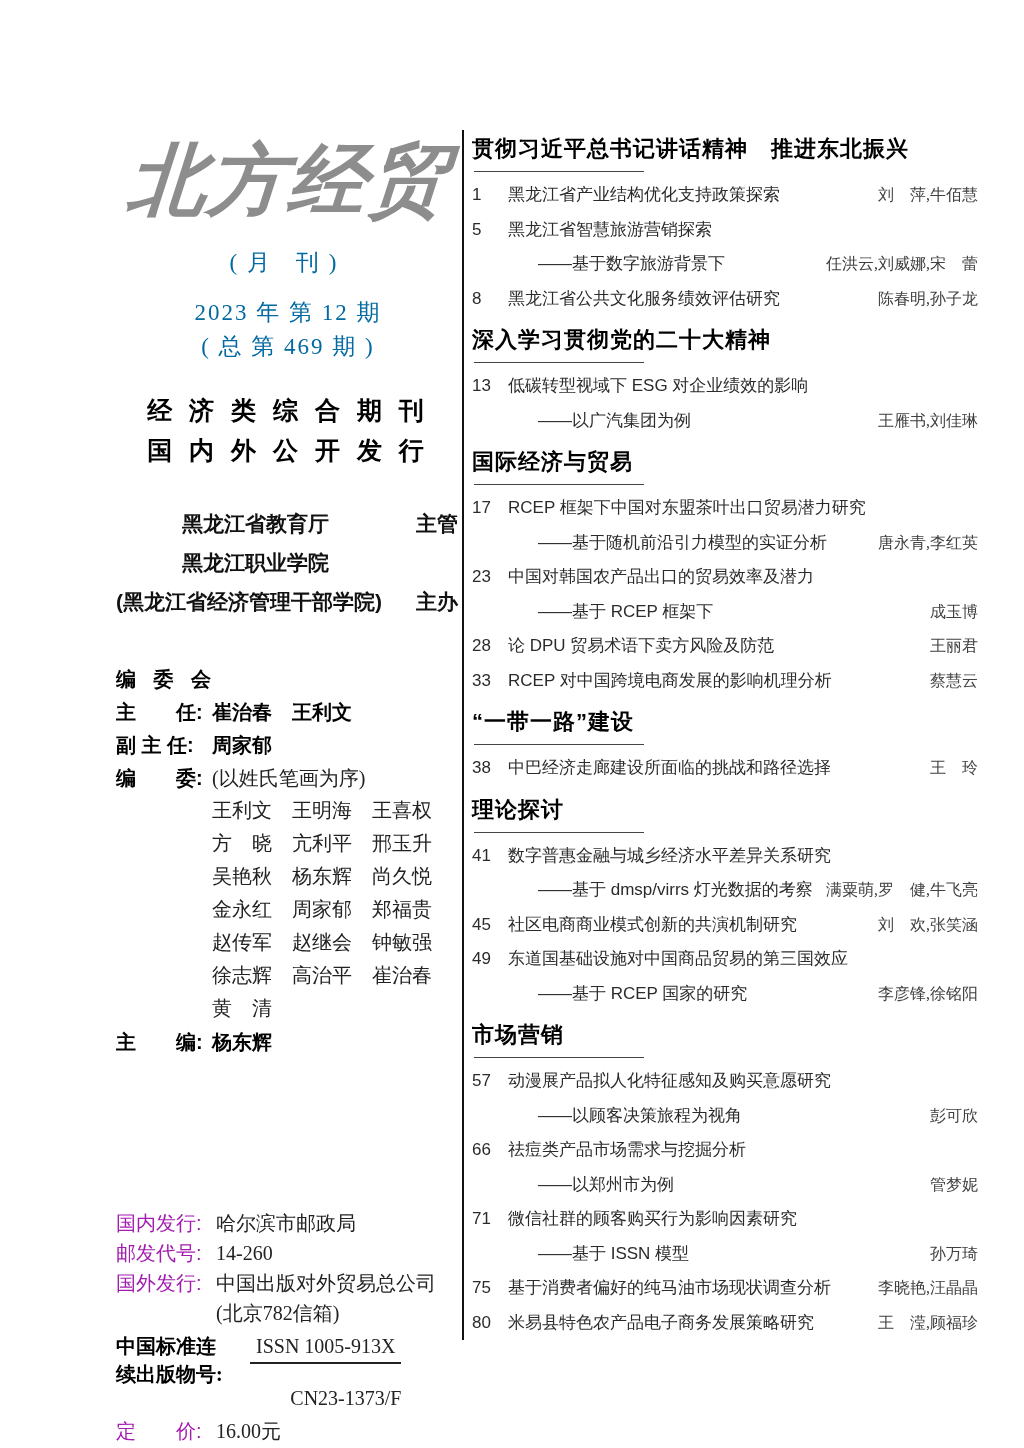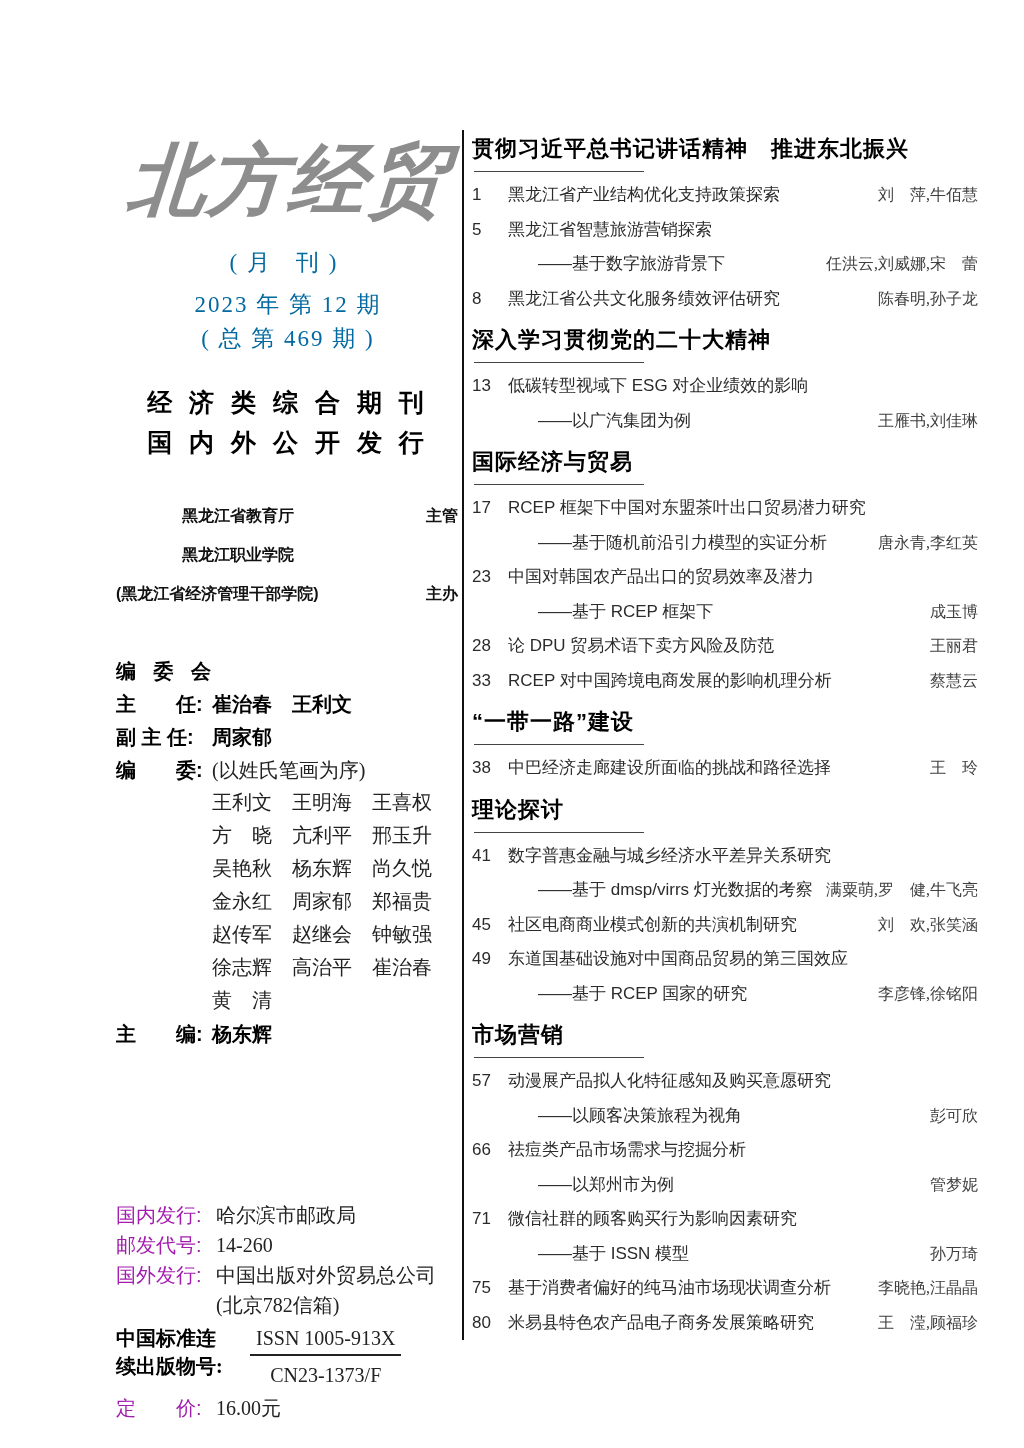--- a/index.html
+++ b/index.html
@@ -22,30 +22,30 @@
     font-size:78px; line-height:86px;
     color:#8d8d8d; letter-spacing:2px;
     transform:skewX(-4deg);
     white-space:nowrap; text-align:center;
   }
   .freq, .issue1, .issue2 {
     font-family:"Liberation Serif", serif;
     text-align:center; font-size:23px; line-height:34px; color:#0369a1;
   }
   .freq { margin-top:22px; letter-spacing:10px; }
-  .issue1 { margin-top:8px; letter-spacing:2px; }
+  .issue1 { margin-top:16px; letter-spacing:2px; }
   .issue2 { letter-spacing:2px; }
 
   .tagline {
     margin-top:26px; text-align:center;
     font-weight:700; font-size:25px; line-height:40px;
     letter-spacing:5px; color:#000; white-space:nowrap;
   }
 
-  .org-block { margin-top:34px; font-size:16px; line-height:39px; font-weight:600; color:#111; }
+  .org-block { margin-top:34px; font-size:21px; line-height:39px; font-weight:600; color:#111; }
   .org-row { display:flex; justify-content:space-between; padding:0 2px 0 66px; }
   .org-row2 { padding:0 2px 0 66px; }
   .org-row3 { display:flex; justify-content:space-between; padding:0 2px 0 0; white-space:nowrap; }
 
   .board { margin-top:42px; font-size:20px; line-height:32px; }
   .board-title { font-weight:700; letter-spacing:6px; color:#000; }
   .board-row { display:flex; margin-top:1px; }
   .board-label { font-weight:700; width:96px; flex:none; color:#000; white-space:nowrap; }
   .val-bold { font-weight:700; color:#000; white-space:nowrap; }
   .val-serif { font-family:"Liberation Serif", serif; color:#222; white-space:nowrap; }
@@ -54,21 +54,21 @@
 
   .pub-block { margin-top:150px; font-size:20px; line-height:30px; }
   .pub-row { display:flex; margin-top:0; }
   .pub-label { font-weight:400; width:100px; flex:none; color:#a21caf; white-space:nowrap; }
   .pub-val { font-family:"Liberation Serif", serif; color:#222; white-space:nowrap; }
   .pub-indent { margin-left:100px; }
   .issn-row { display:flex; margin-top:4px; }
   .issn-label { font-weight:700; color:#000; width:130px; flex:none; line-height:28px;font-family:Liberation Serif, serif; }
   .issn-vals { font-family:"Liberation Serif", serif; color:#222; line-height:28px; margin-left:4px; }
   .issn-top { border-bottom:2px solid #222; padding:0 6px 2px 6px; }
-  .issn-bottom { text-align:center; padding-top:5px; }
+  .issn-bottom { text-align:right; padding-top:20px; }
   .price-row { display:flex; margin-top:4px; }
 
   
   .right-col {
     position:absolute; left:462px; top:130px; width:506px;
     border-left:2px solid #111;
     padding-left:8px;
     min-height:1204px;
   }
   .toc-section { margin-top:9px; }

